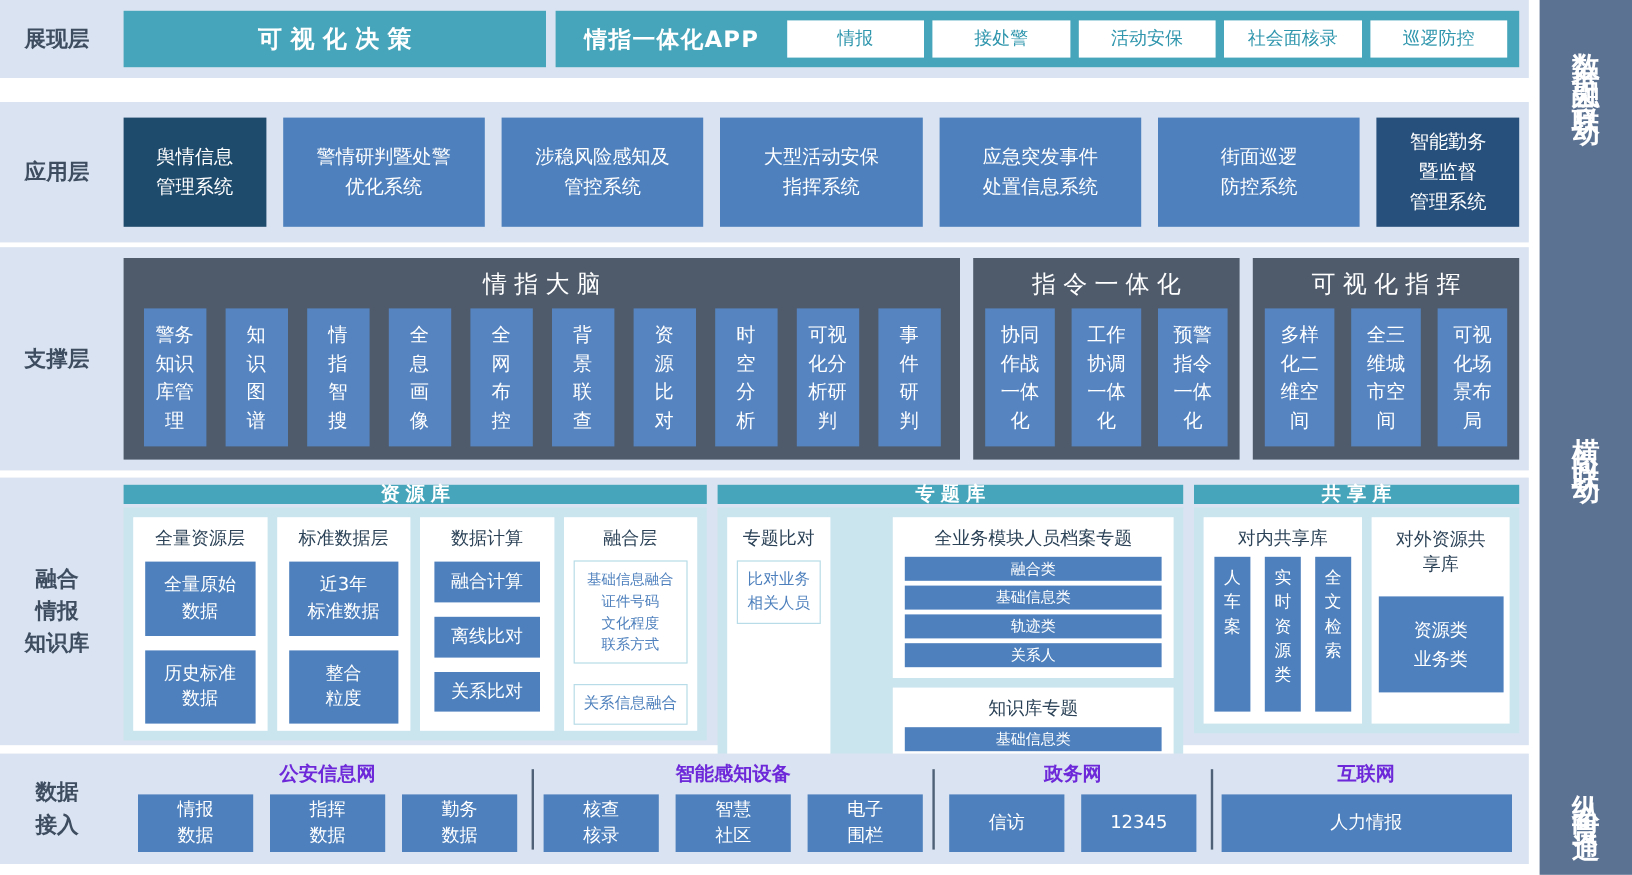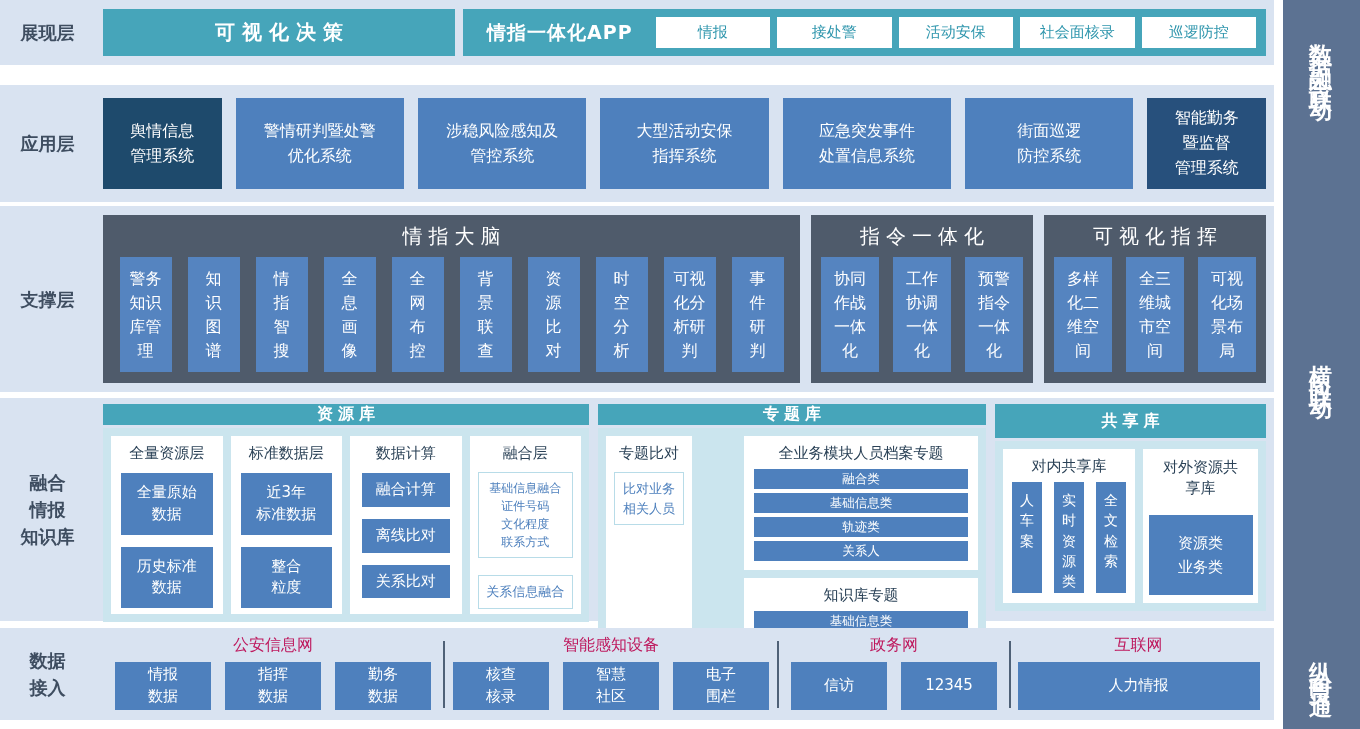--- a/index.html
+++ b/index.html
@@ -63,21 +63,21 @@
   .support-group.cmd .support-item, .support-group.viz3d .support-item { width: 58px; gap: 0; }
   .support-group.cmd .support-items, .support-group.viz3d .support-items { gap: 14px; }
 
   
   .r4 { padding: 6px 8px 10px; gap: 9px; }
   .kb-section { display: flex; flex-direction: column; }
   .kb-resource { width: 486px; }
   .kb-topic    { width: 388px; }
   .kb-share    { flex: 1; }
   .kb-header {
-    height: 34px; background: #46a5ba; color: #fff; font-weight: bold; font-size: 16px;
+    height: 16px; background: #46a5ba; color: #fff; font-weight: bold; font-size: 16px;
     display: flex; align-items: center; justify-content: center; letter-spacing: 5px; text-indent: 5px;
   }
   .kb-panel { flex: 1; background: #cbe5ee; margin-top: 3px; display: flex; padding: 8px; gap: 8px; }
   .kb-col { background: #fff; flex: 1; display: flex; flex-direction: column; }
   .kb-col-header { color: #2b4257; font-size: 15px; text-align: center; padding: 8px 2px 4px; }
   .kb-bluebox {
     background: #4e80bd; color: #fff; font-size: 15px; text-align: center; line-height: 1.45;
     margin: 6px 10px; padding: 9px 2px; display: flex; align-items: center; justify-content: center;
   }
   .kb-bluebox.slim { padding: 6px 2px; margin: 6px 12px; }
@@ -110,21 +110,21 @@
   .share-external .kb-col-header { line-height: 1.4; }
   .share-ext-box {
     background: #4e80bd; color: #fff; font-size: 15px; line-height: 1.6; text-align: center;
     width: 104px; margin: 12px auto auto; padding: 16px 2px;
   }
 
   
   .r5 { padding: 5px 8px 10px; }
   .access-group { display: flex; flex-direction: column; }
   .ag1 { width: 340px; } .ag2 { width: 332px; } .ag3 { width: 230px; } .ag4 { flex: 1; }
-  .access-header { font-size: 16px; font-weight: normal; color: #be185d; text-align: center; padding: 2px 0 6px; }
+  .access-header { font-size: 16px; font-weight: bold; color: #6d28d9; text-align: center; padding: 2px 0 6px; }
   .access-boxes { flex: 1; display: flex; gap: 14px; justify-content: center; padding: 0 6px; }
   .access-box {
     background: #4e80bd; color: #fff; font-size: 15px; width: 96px;
     display: flex; align-items: center; justify-content: center; text-align: center; line-height: 1.45;
   }
   .access-box.wide { width: 242px; }
   .access-divider { width: 2px; background: #4f6177; margin: 8px 0 2px; }
 
   
   .side-rail {

